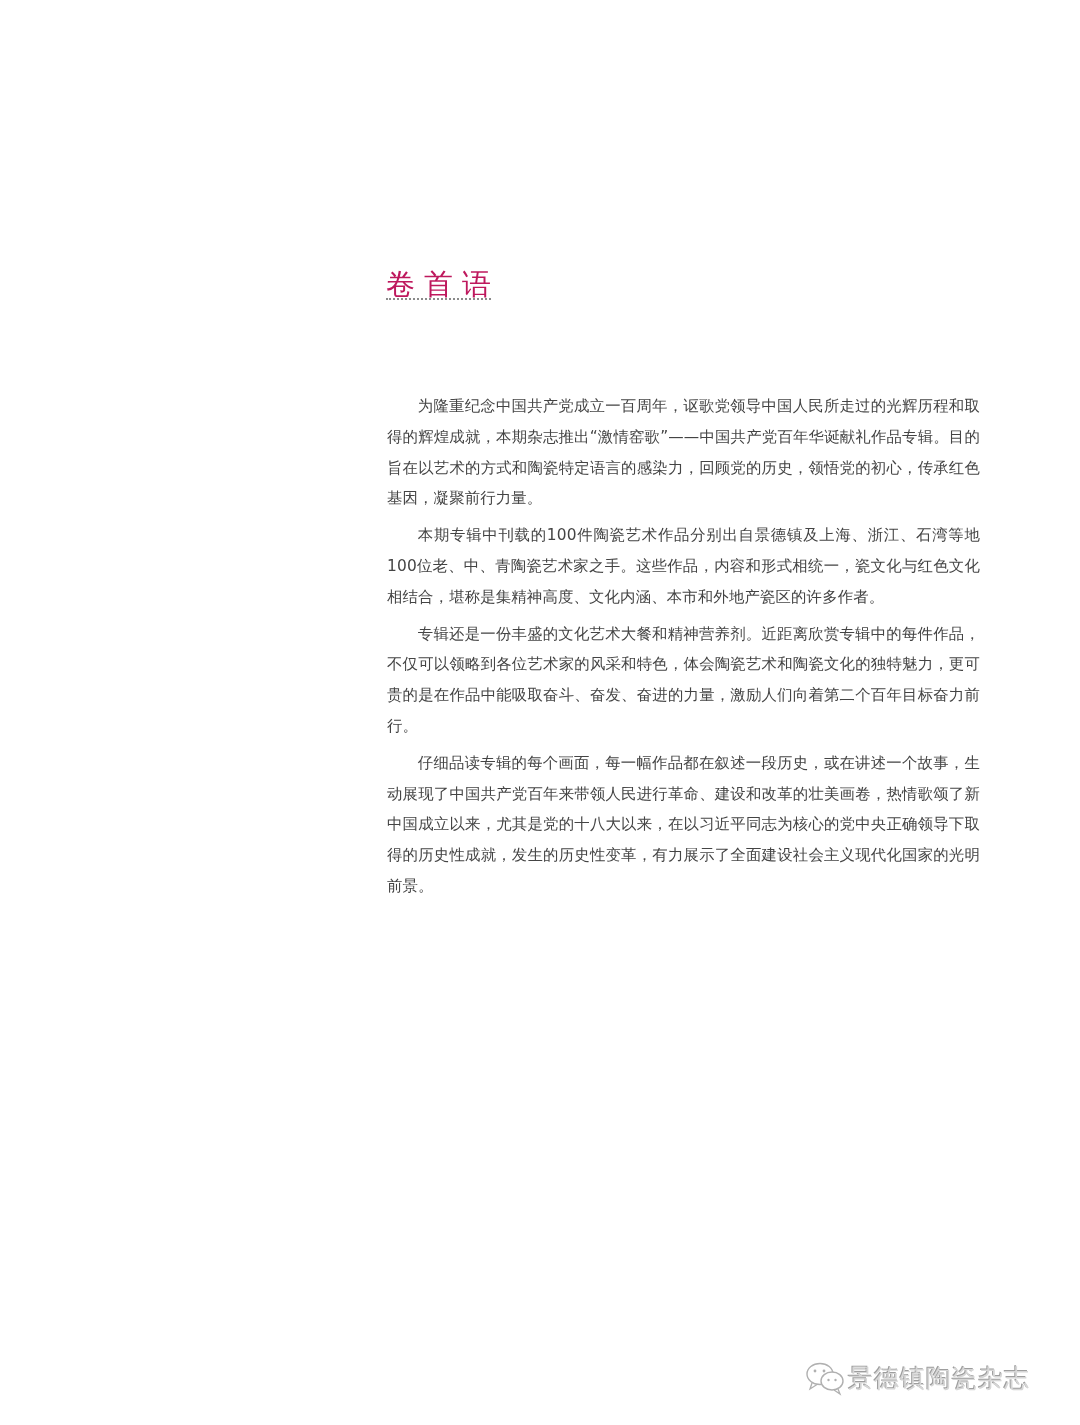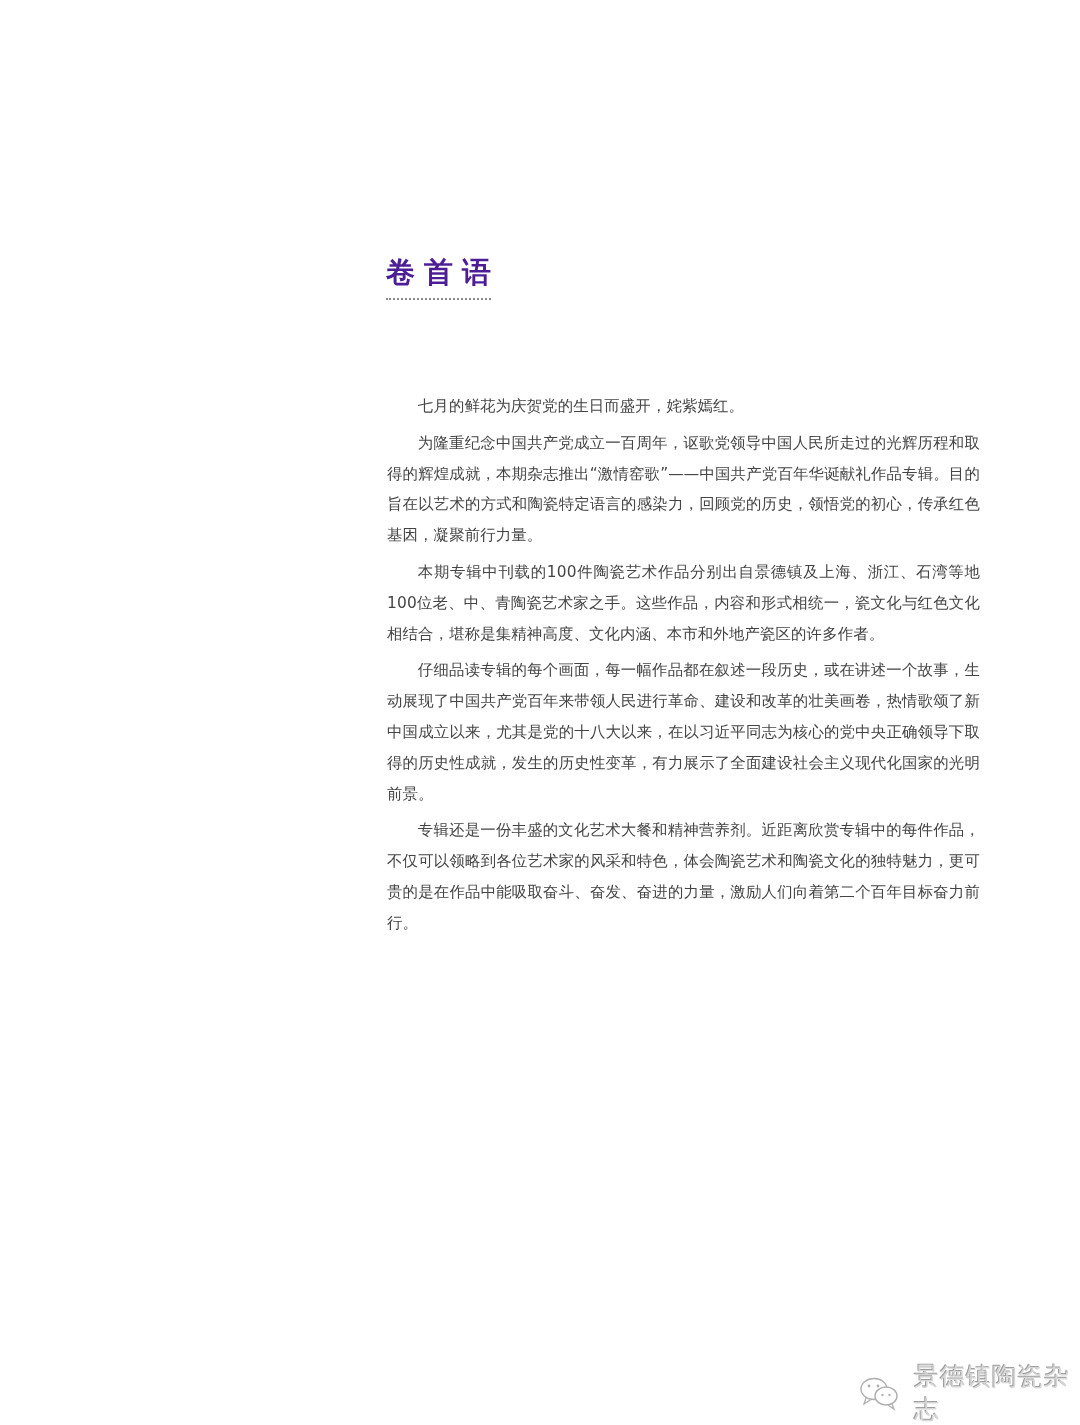--- a/index.html
+++ b/index.html
@@ -11,25 +11,25 @@
       width: 1080px;
       height: 1425px;
       position: relative;
       overflow: hidden;
       font-family: "DejaVu Sans", "Liberation Sans", sans-serif;
       color: #3a3a3a;
     }
     .page-title {
       position: absolute;
       left: 386px;
-      top: 252px;
+      top: 264px;
       font-size: 29px;
       letter-spacing: 9px;
-      color: #4c1d95;
-      font-weight: bold;
+      color: #be185d;
+      font-weight: normal;
       margin: 0;
       line-height: 40px;
     }
     .title-rule {
       position: absolute;
       left: 386px;
       top: 298px;
       width: 105px;
       height: 0;
       border-top: 2px dotted #8a8a8a;
@@ -44,50 +44,49 @@
       margin: 0 0 6px 0;
       font-size: 15.4px;
       line-height: 30.8px;
       text-indent: 2em;
       text-align: justify;
       color: #444444;
       letter-spacing: 0.15px;
     }
     .watermark {
       position: absolute;
-      left: 858px;
+      left: 804px;
       top: 1360px;
       display: flex;
       align-items: center;
-      gap: 12px;
+      gap: 0;
     }
     .wm-icon {
       width: 44px;
       height: 36px;
       position: relative;
     }
     .wm-text {
       font-size: 25px;
       color: #d6d6d6;
       letter-spacing: 1px;
       text-shadow: -1px -1px 0 #9e9e9e, 1px 1px 0 #ffffff;
     }
   </style>
 </head>
 <body>
 
 <h1 class="page-title">卷首语</h1>
 <div class="title-rule"></div>
 
 <div class="body-text">
-  <p class="para">七月的鲜花为庆贺党的生日而盛开，姹紫嫣红。</p>
   <p class="para">为隆重纪念中国共产党成立一百周年，讴歌党领导中国人民所走过的光辉历程和取得的辉煌成就，本期杂志推出“激情窑歌”——中国共产党百年华诞献礼作品专辑。目的旨在以艺术的方式和陶瓷特定语言的感染力，回顾党的历史，领悟党的初心，传承红色基因，凝聚前行力量。</p>
   <p class="para">本期专辑中刊载的100件陶瓷艺术作品分别出自景德镇及上海、浙江、石湾等地100位老、中、青陶瓷艺术家之手。这些作品，内容和形式相统一，瓷文化与红色文化相结合，堪称是集精神高度、文化内涵、本市和外地产瓷区的许多作者。</p>
+  <p class="para">专辑还是一份丰盛的文化艺术大餐和精神营养剂。近距离欣赏专辑中的每件作品，不仅可以领略到各位艺术家的风采和特色，体会陶瓷艺术和陶瓷文化的独特魅力，更可贵的是在作品中能吸取奋斗、奋发、奋进的力量，激励人们向着第二个百年目标奋力前行。</p>
   <p class="para">仔细品读专辑的每个画面，每一幅作品都在叙述一段历史，或在讲述一个故事，生动展现了中国共产党百年来带领人民进行革命、建设和改革的壮美画卷，热情歌颂了新中国成立以来，尤其是党的十八大以来，在以习近平同志为核心的党中央正确领导下取得的历史性成就，发生的历史性变革，有力展示了全面建设社会主义现代化国家的光明前景。</p>
-  <p class="para">专辑还是一份丰盛的文化艺术大餐和精神营养剂。近距离欣赏专辑中的每件作品，不仅可以领略到各位艺术家的风采和特色，体会陶瓷艺术和陶瓷文化的独特魅力，更可贵的是在作品中能吸取奋斗、奋发、奋进的力量，激励人们向着第二个百年目标奋力前行。</p>
 </div>
 
 <div class="watermark">
   <span class="wm-icon">
     <svg width="44" height="36" viewBox="0 0 44 36">
       <ellipse cx="16" cy="14" rx="13" ry="10.5" fill="none" stroke="#b0b0b0" stroke-width="1.4"></ellipse>
       <path d="M8 23 L6 29 L13 24.5" fill="none" stroke="#b0b0b0" stroke-width="1.3"></path>
       <ellipse cx="28" cy="21" rx="11" ry="9" fill="#ffffff" stroke="#b0b0b0" stroke-width="1.4"></ellipse>
       <path d="M34 29 L36 34 L30 30" fill="none" stroke="#b0b0b0" stroke-width="1.3"></path>
       <circle cx="11" cy="11" r="1.4" fill="#b0b0b0"></circle>

